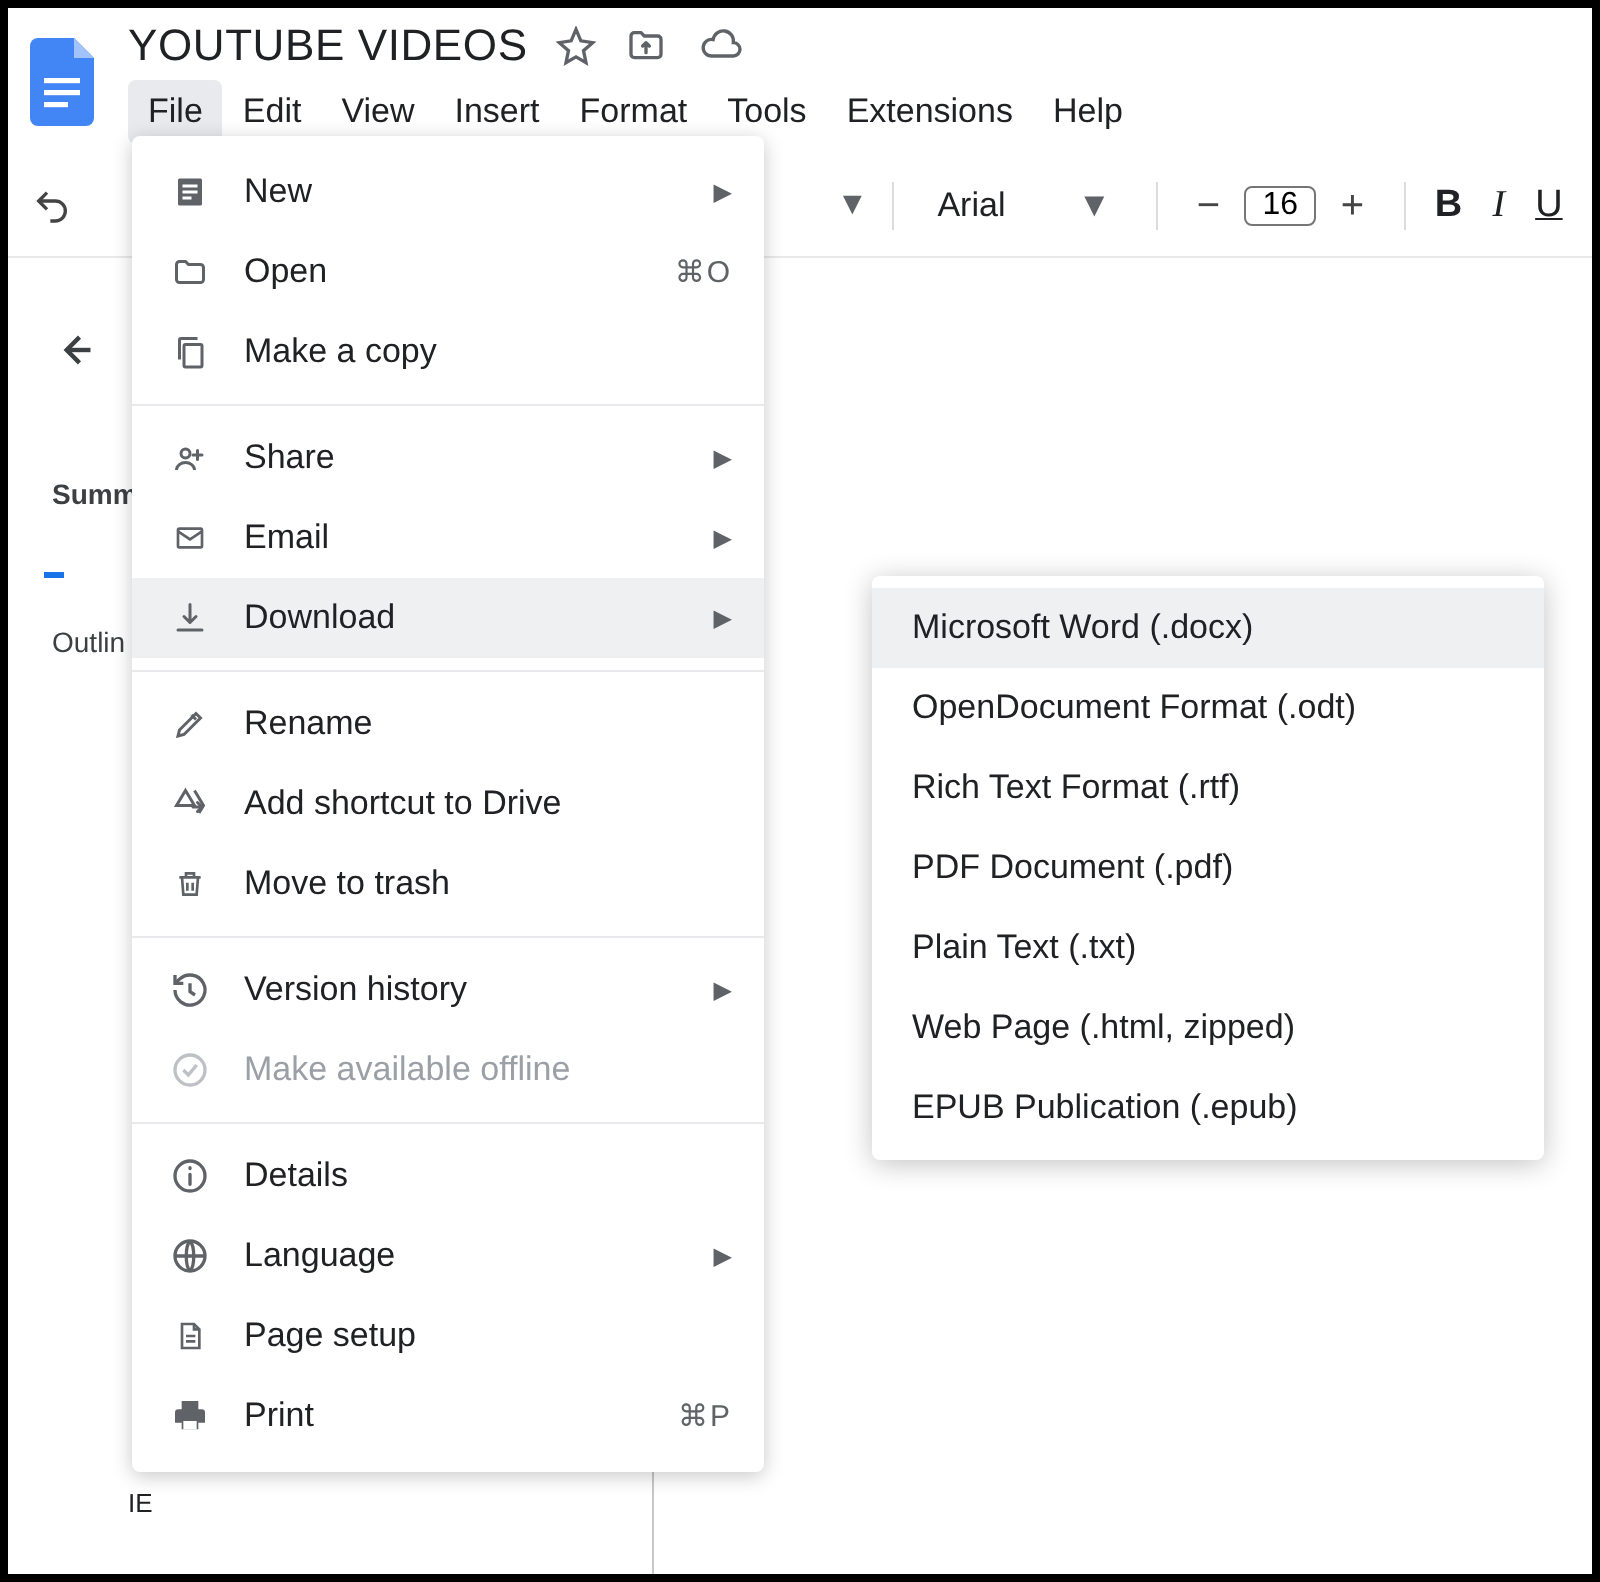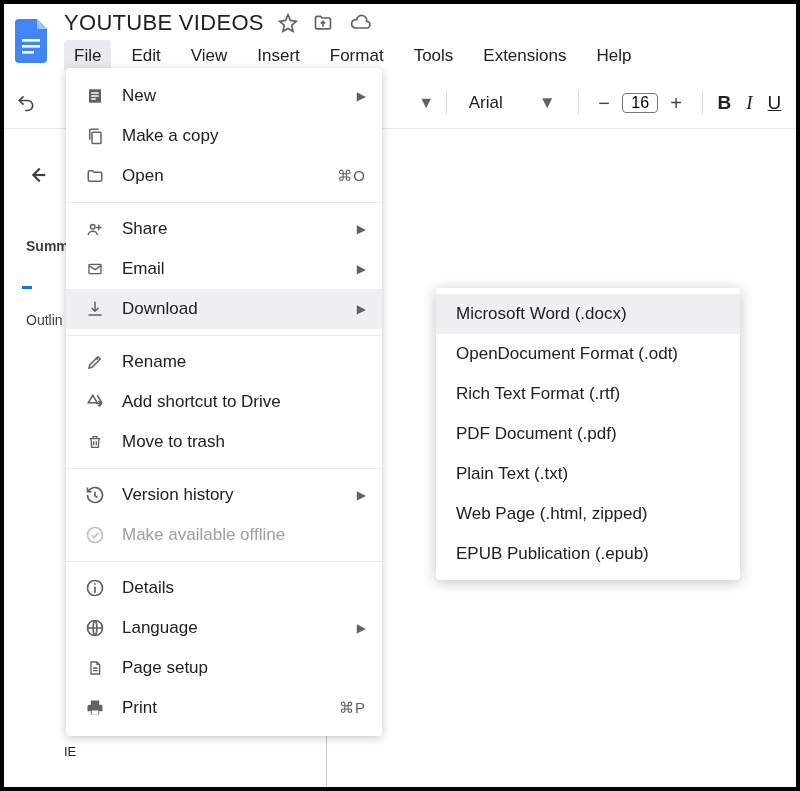--- a/index.html
+++ b/index.html
@@ -4,21 +4,21 @@
 <style>
 * { margin: 0; padding: 0; box-sizing: border-box; font-family: Arial, "Helvetica Neue", sans-serif; }
 body { background: #fff; width: 800px; height: 791px; border: 4px solid #000; position: relative; overflow: hidden; }
 
 .titlebar { display: flex; align-items: center; padding: 6px 8px 0 8px; gap: 12px; }
 .docs-logo { width: 40px; height: 52px; display: flex; align-items: center; justify-content: center; }
 .title-area { display: flex; flex-direction: column; gap: 2px; }
 .title-row { display: flex; align-items: center; gap: 14px; }
 .doc-title { font-size: 22px; color: #202124; letter-spacing: 0.3px; }
 .title-icon { color: #5f6368; display: inline-flex; }
-.menubar { display: flex; gap: 10px; margin-top: 2px; }
+.menubar { display: flex; gap: 0; margin-top: 2px; }
 .menu-item { padding: 6px 10px; color: #202124; font-size: 17px; border-radius: 4px; cursor: pointer; }
 .menu-item.active { background: #e8eaed; }
 
 .toolbar { display: flex; align-items: center; padding: 8px 12px; gap: 6px; border-bottom: 1px solid #e9e9e9; margin-top: 6px; }
 .tb-btn { width: 34px; height: 34px; display: flex; align-items: center; justify-content: center; color: #444; border-radius: 4px; }
 .tb-sep { width: 1px; height: 24px; background: #dadce0; margin: 0 6px; }
 .font-select { display: flex; align-items: flex-end; gap: 36px; padding: 4px 10px; font-size: 17px; color: #202124; }
 .fs-caret { color: #5f6368; }
 .size-group { display: flex; align-items: center; gap: 4px; }
 .size-btn { width: 28px; height: 28px; display: flex; align-items: center; justify-content: center; font-size: 20px; color: #444; }
@@ -37,21 +37,21 @@
 .file-menu { position: absolute; left: 62px; top: 64px; width: 316px; background: #fff; border-radius: 4px; box-shadow: 0 2px 10px rgba(0,0,0,.22); padding: 8px 0; }
 .fm-item { display: flex; align-items: center; padding: 9px 18px; gap: 16px; font-size: 17px; color: #202124; cursor: pointer; position: relative; }
 .fm-item.disabled { color: #9aa0a6; }
 .fm-item.hover { background: #eef0f2; }
 .fm-icon { width: 22px; height: 22px; display: inline-flex; align-items: center; justify-content: center; color: #5f6368; flex-shrink: 0; }
 .fm-item.disabled .fm-icon { color: #bdc1c6; }
 .fm-arrow { position: absolute; right: 16px; color: #5f6368; font-size: 12px; }
 .fm-shortcut { position: absolute; right: 16px; color: #5f6368; font-size: 15px; letter-spacing: 1px; }
 .fm-divider { height: 1px; background: #e8eaed; margin: 6px 0; }
 
-.sub-menu { position: absolute; left: 432px; top: 284px; width: 304px; background: #fff; border-radius: 4px; box-shadow: 0 2px 14px rgba(0,0,0,.24); padding: 6px 0; }
+.sub-menu { position: absolute; left: 432px; top: 284px; width: 336px; background: #fff; border-radius: 4px; box-shadow: 0 2px 14px rgba(0,0,0,.24); padding: 6px 0; }
 .sm-item { padding: 10px 20px; font-size: 17px; color: #202124; cursor: pointer; }
 .sm-item.hover { background: #eef0f2; }
 </style>
 </head>
 <body>
 
 <div class="titlebar">
   <div class="docs-logo">
     <svg width="34" height="44" viewBox="0 0 34 44">
         <path fill="#4285f4" d="M4 0h18l10 10v30a4 4 0 0 1-4 4H4a4 4 0 0 1-4-4V4a4 4 0 0 1 4-4z"></path>
@@ -141,35 +141,35 @@
           <rect x="7" y="7" width="10" height="2" fill="#fff"></rect>
           <rect x="7" y="11" width="10" height="2" fill="#fff"></rect>
           <rect x="7" y="15" width="6" height="2" fill="#fff"></rect>
         </svg>
       </span>
     <span>New</span>
     <span class="fm-arrow">▶</span>
   </div>
   <div class="fm-item">
     <span class="fm-icon">
+        <svg width="20" height="18" viewBox="0 0 24 24" fill="none" stroke="#5f6368" stroke-width="2">
+          <path d="M3 7a2 2 0 0 1 2-2h4l2 2h8a2 2 0 0 1 2 2v8a2 2 0 0 1-2 2H5a2 2 0 0 1-2-2z"></path>
+        </svg>
+      </span>
+    <span>Open</span>
+    <span class="fm-shortcut">⌘O</span>
+  </div>
+  <div class="fm-item">
+    <span class="fm-icon">
         <svg width="18" height="20" viewBox="0 0 24 24" fill="none" stroke="#5f6368" stroke-width="2">
           <rect x="8" y="7" width="12" height="15" rx="1"></rect>
           <path d="M5 17V4a1 1 0 0 1 1-1h11"></path>
         </svg>
       </span>
     <span>Make a copy</span>
-  </div>
-  <div class="fm-item">
-    <span class="fm-icon">
-        <svg width="20" height="18" viewBox="0 0 24 24" fill="none" stroke="#5f6368" stroke-width="2">
-          <path d="M3 7a2 2 0 0 1 2-2h4l2 2h8a2 2 0 0 1 2 2v8a2 2 0 0 1-2 2H5a2 2 0 0 1-2-2z"></path>
-        </svg>
-      </span>
-    <span>Open</span>
-    <span class="fm-shortcut">⌘O</span>
   </div>
   <div class="fm-divider"></div>
   <div class="fm-item">
     <span class="fm-icon">
         <svg width="20" height="18" viewBox="0 0 24 24" fill="none" stroke="#5f6368" stroke-width="2">
           <circle cx="9" cy="9" r="3"></circle>
           <path d="M3 20c0-3 3-5 6-5s6 2 6 5"></path>
           <path d="M17 7v6m-3-3h6" stroke-linecap="round"></path>
         </svg>
       </span>

